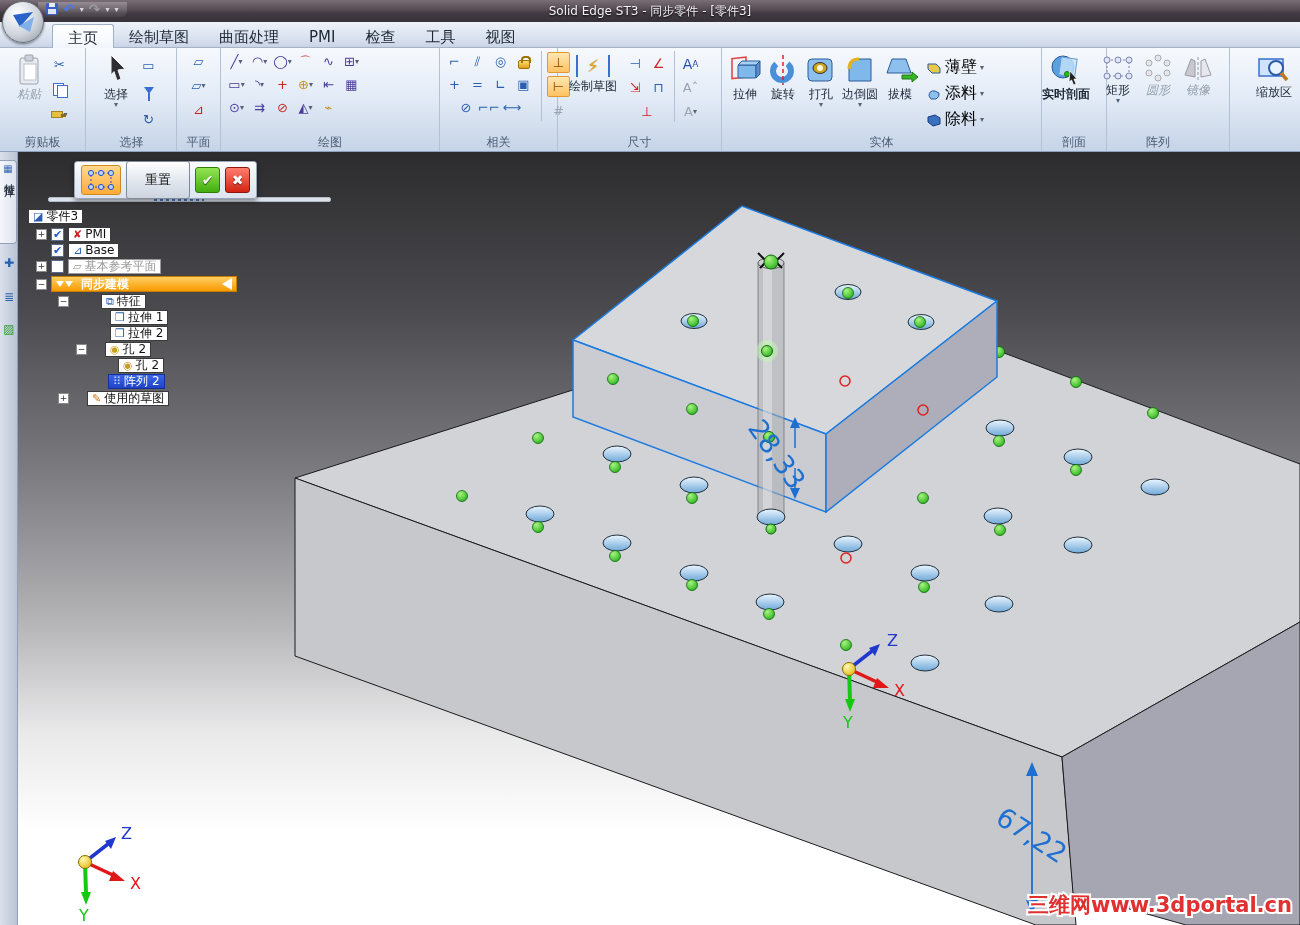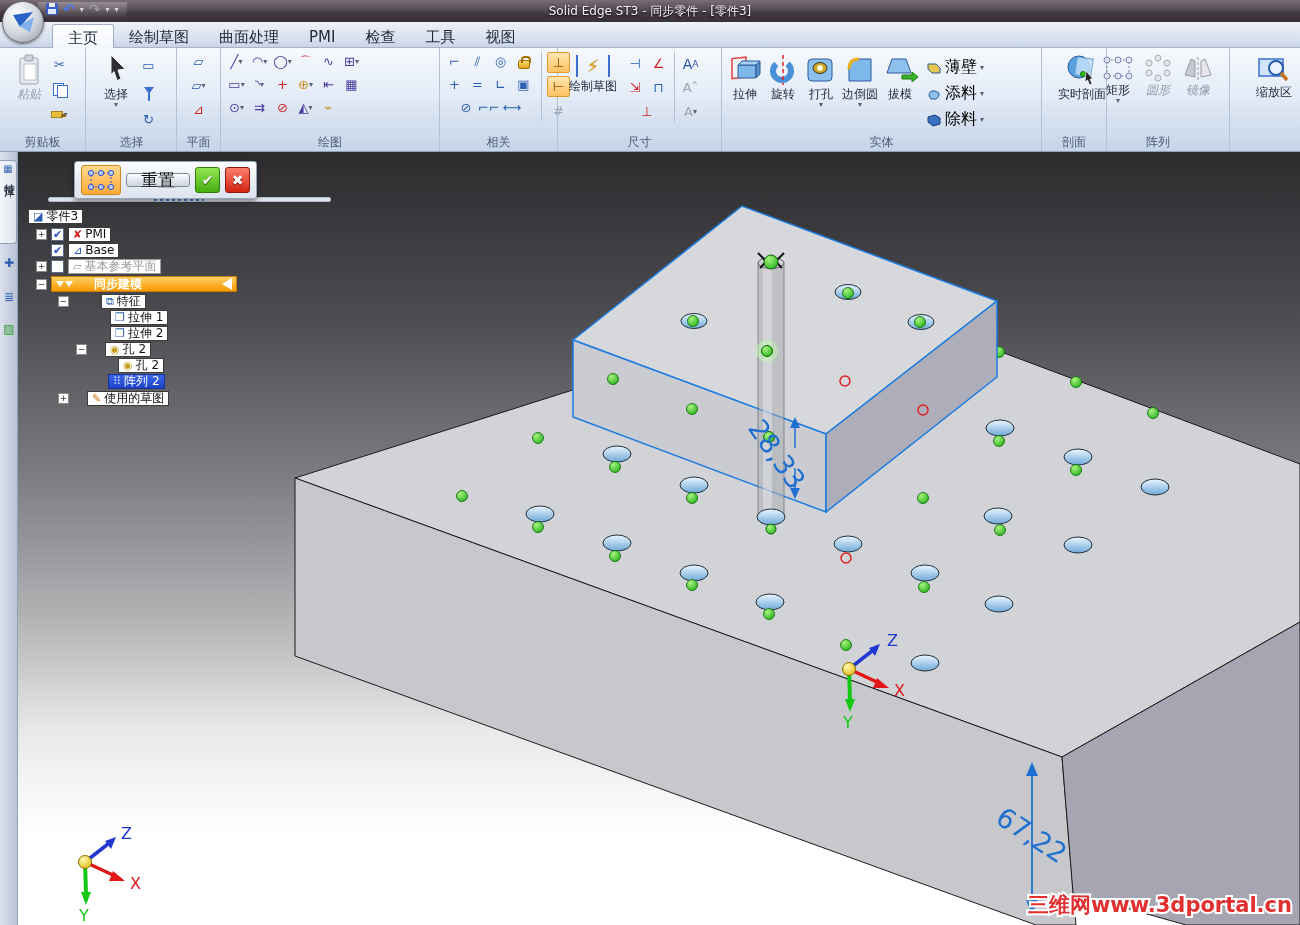--- a/index.html
+++ b/index.html
@@ -63,21 +63,21 @@
   .smarticon::before { left:1px; } .smarticon::after { right:1px; }
   .bolt { font-size:17px; color:#f0a818; text-shadow:0 0 1px #7a5800; }
   .stylecol { border-left:1px solid #b3c1d5; margin-left:4px; padding-left:4px; }
 
   
   .cmdbar { position:absolute; left:74px; top:161px; height:38px; display:flex; align-items:center; gap:5px;
     padding:0 6px; background:linear-gradient(180deg,#fcfdff 0%,#e9eef6 50%,#dde4ef 100%);
     border:1px solid #97a5b8; border-radius:3px; box-shadow:0 2px 5px rgba(0,0,0,.45); z-index:40; }
   .toolactive { width:40px; height:30px; display:flex; align-items:center; justify-content:center;
     background:linear-gradient(180deg,#ffd98e,#ffab38); border:1px solid #cf8a1e; border-radius:3px; }
-  .resetbtn { width:64px; height:14px; font-size:17px; color:#111;
+  .resetbtn { width:64px; height:38px; font-size:13px; color:#111;
     background:linear-gradient(180deg,#ffffff,#e3e8ef 50%,#ced5e0 100%);
     border:1px solid #7e8a9a; border-radius:3px; display:flex; align-items:center; justify-content:center;text-align:center; }
   .okbtn { width:25px; height:26px; background:linear-gradient(180deg,#93e553,#44ad10);
     border:1px solid #2e7d07; border-radius:3px; color:#fff; font-size:14px; font-weight:bold;
     display:flex; align-items:center; justify-content:center; text-shadow:0 1px 1px #1a4a04; }
   .cancelbtn { width:25px; height:26px; background:linear-gradient(180deg,#ff7e6e,#d22412);
     border:1px solid #8c170a; border-radius:3px; color:#fff; font-size:14px; font-weight:bold;
     display:flex; align-items:center; justify-content:center; text-shadow:0 1px 1px #5a0c04; }
   .slider { position:absolute; left:48px; top:197px; width:283px; height:5px;
     background:#dde2ea; border:1px solid #b4bcc8; border-radius:2px; z-index:39; }
@@ -98,21 +98,21 @@
   .tree { position:absolute; left:24px; top:206px; width:240px; height:200px; z-index:35; font-size:12px; }
   .trow { position:absolute; display:flex; align-items:center; }
   .chip { display:inline-flex; align-items:center; gap:3px; background:#fff; border:1px solid #3a3a3a;
     padding:0 4px; height:15px; line-height:13px; color:#111; white-space:nowrap; }
   .chip.grayed { color:#9a9a9a; border-color:#9a9a9a; }
   .chip.sel { background:linear-gradient(180deg,#3b66e8,#1f43c8); color:#fff; border-color:#16309a; }
   .expander { width:11px; height:11px; background:#fff; border:1px solid #8a8a8a; font-size:9px;
     line-height:9px; text-align:center; color:#333; margin-right:4px; }
   .cbx { width:13px; height:13px; background:#fff; border:1px solid #5a6a8a; margin-right:4px;
     font-size:11px; line-height:11px; text-align:center; color:#2255cc; font-weight:bold; }
-  .syncbar { display:flex; align-items:center; gap:21px; width:186px; height:16px; padding:0 4px;
+  .syncbar { display:flex; align-items:center; gap:8px; width:186px; height:16px; padding:0 4px;
     background:linear-gradient(180deg,#ffcf63,#f79a00); border:1px solid #c87d00; color:#fff;
     font-weight:bold; }
   .dnarrow { width:0; height:0; border:4px solid transparent; border-top:6px solid #fff; margin-top:4px; }
   .ltri { width:0; height:0; border-top:6px solid transparent; border-bottom:6px solid transparent;
     border-right:10px solid #fff; margin-left:auto; }
   .tico { font-size:11px; line-height:11px; }
 
   .scene { position:absolute; left:0; top:152px; z-index:1; }
   .wm { paint-order:stroke; stroke:#ffffff; stroke-width:4px; fill:#e03030; font-weight:bold; font-size:21px; }
 </style>
@@ -360,21 +360,21 @@
               </svg>
             <span class="lbl">除料</span>
               <span class="caret">▾</span>
           </div>
         </div>
       </div>
       <div class="glabel">实体</div>
     </div>
 
     <div class="group" style="left:1042px;width:65px;">
-      <div class="gbody" style="justify-content:flex-end;">
+      <div class="gbody" style="justify-content:flex-start;font-weight:bold;">
         <div class="bigbtn">
           <svg width="36" height="34" viewBox="0 0 36 34">
             <circle cx="15" cy="14" r="11" fill="#5aa0e0" stroke="#2a5a9a"></circle>
             <rect x="12" y="5" width="16" height="18" fill="rgba(200,228,250,.8)" stroke="#6aa0d0" transform="rotate(8 20 14)"></rect>
             <circle cx="19" cy="21" r="2.5" fill="#28c018" stroke="#187a0c"></circle>
             <path d="M22,18 L29,26 L26,26 L28,31 L25.6,32 L23.6,27 L21,29 Z" fill="#222" stroke="#fff" stroke-width=".7"></path>
           </svg>
           <span class="lbl">实时剖面</span>
         </div>
       </div>

